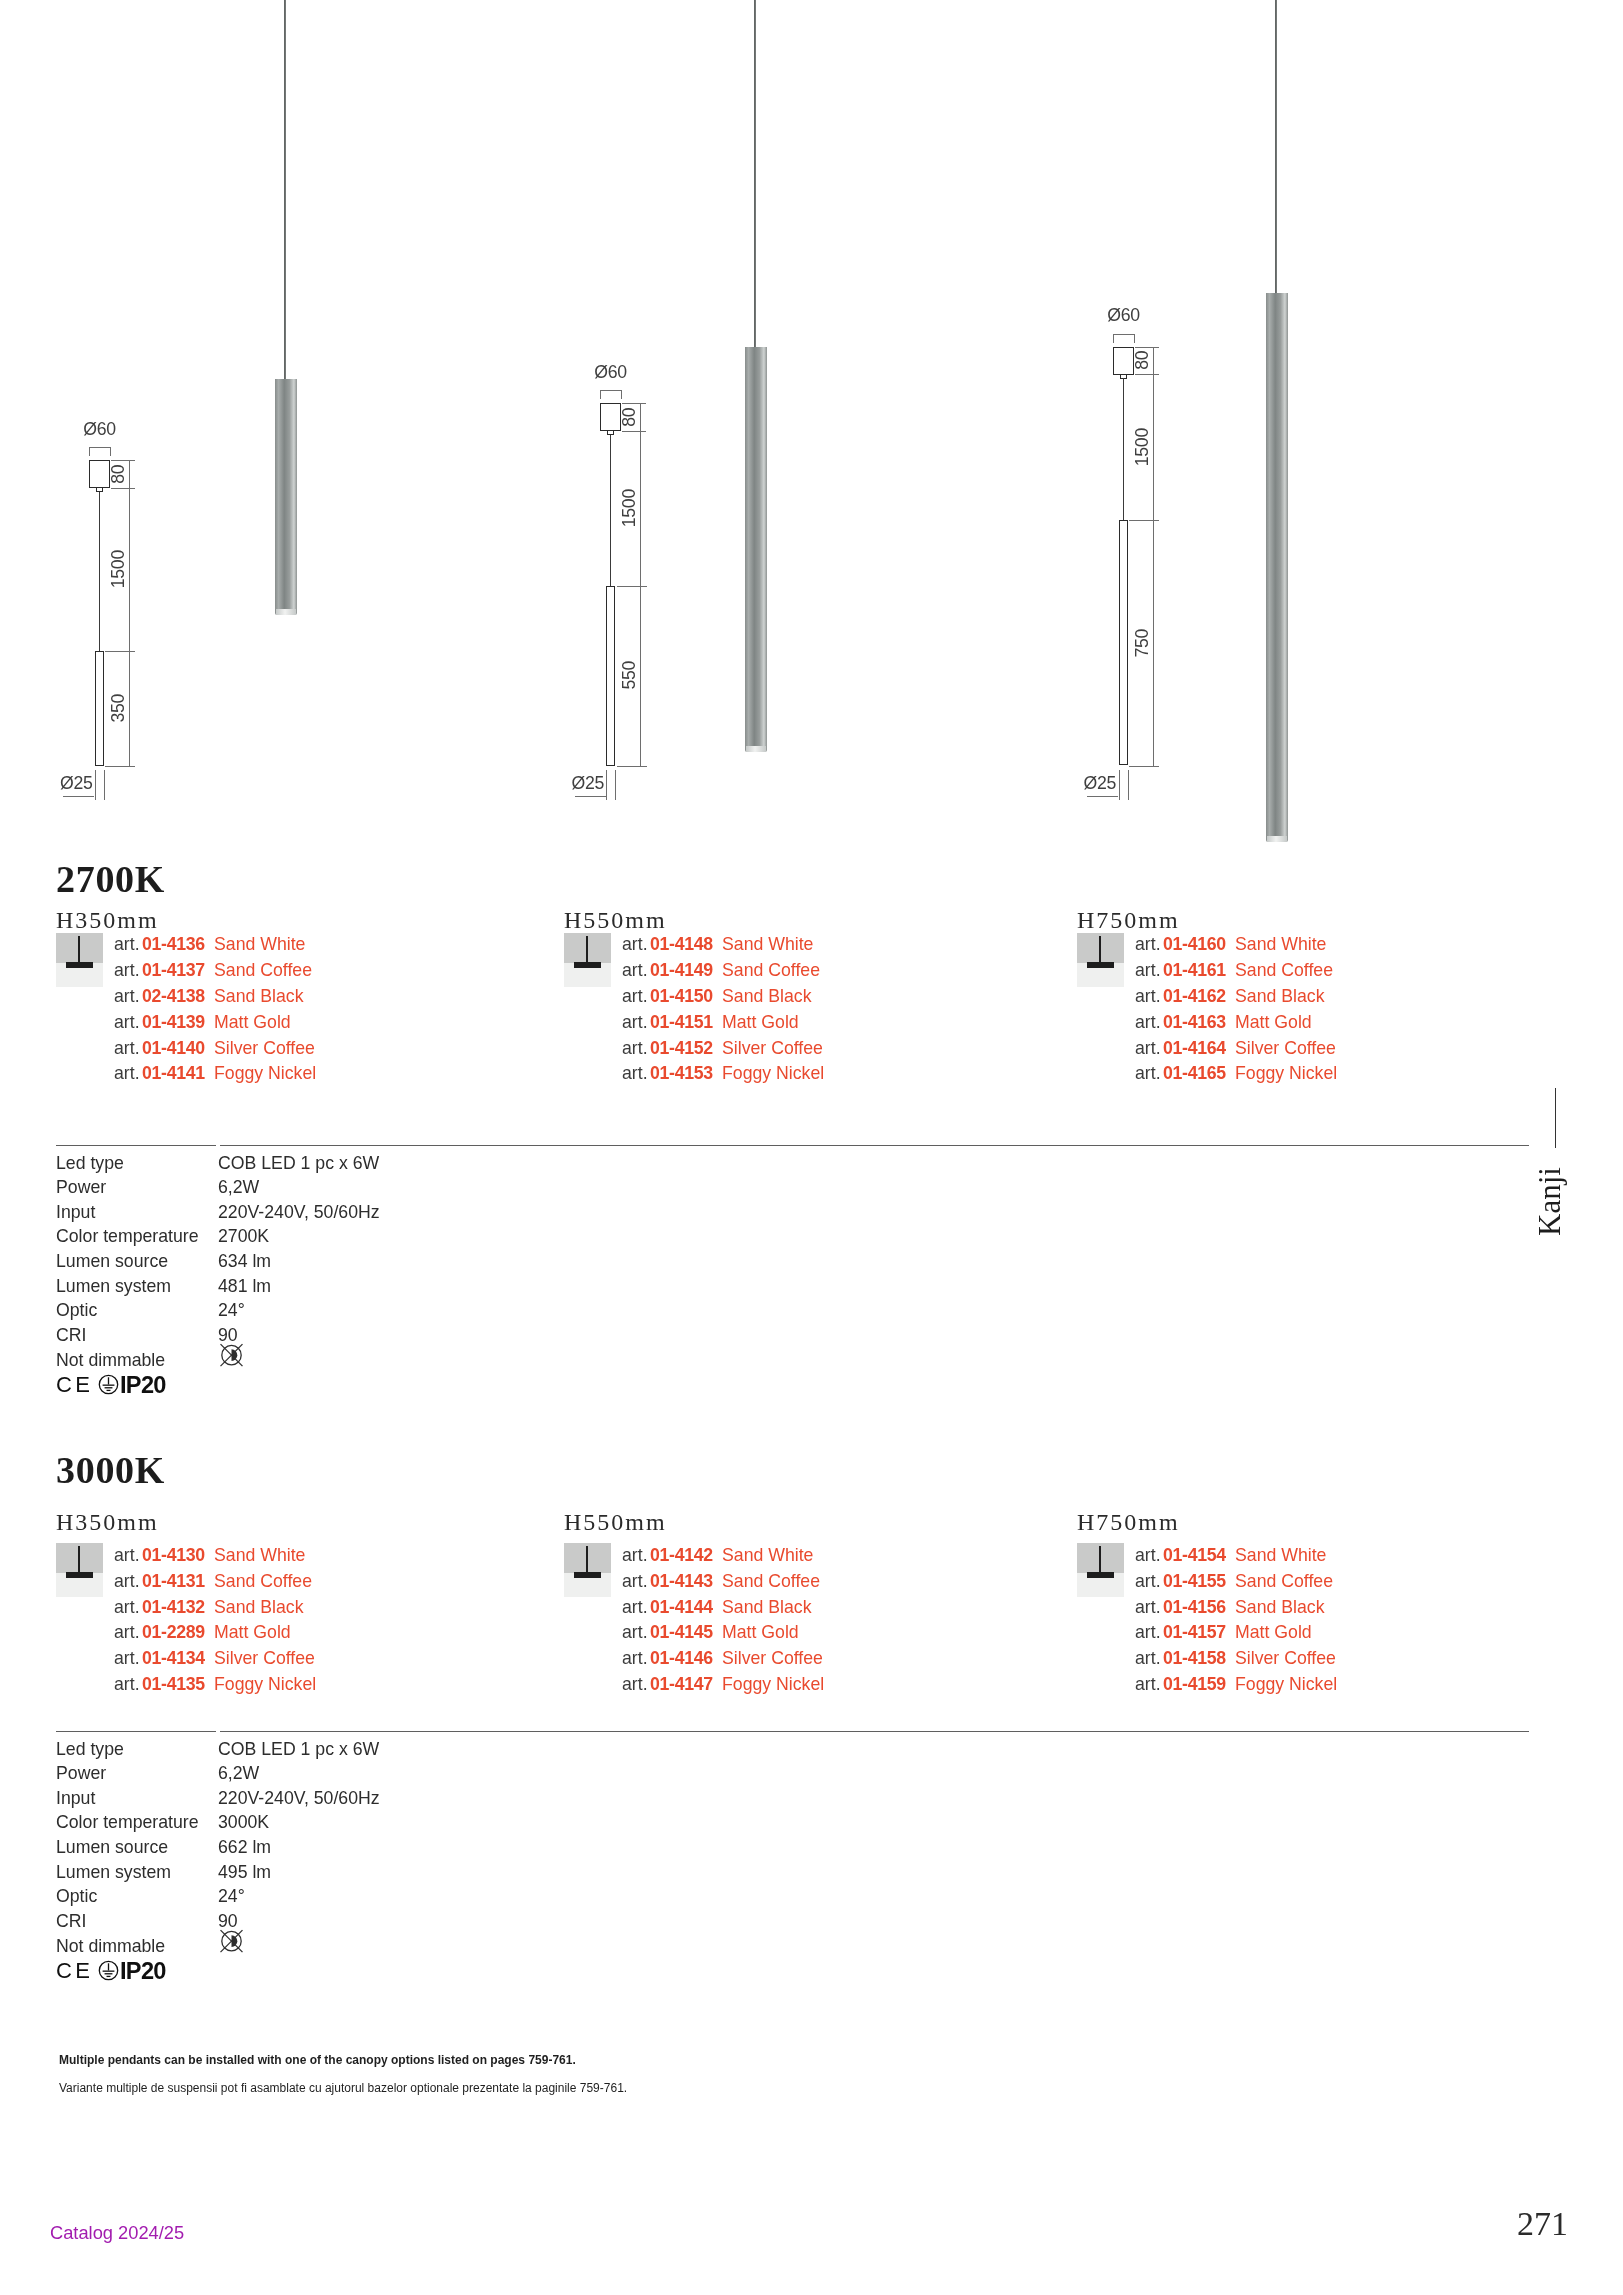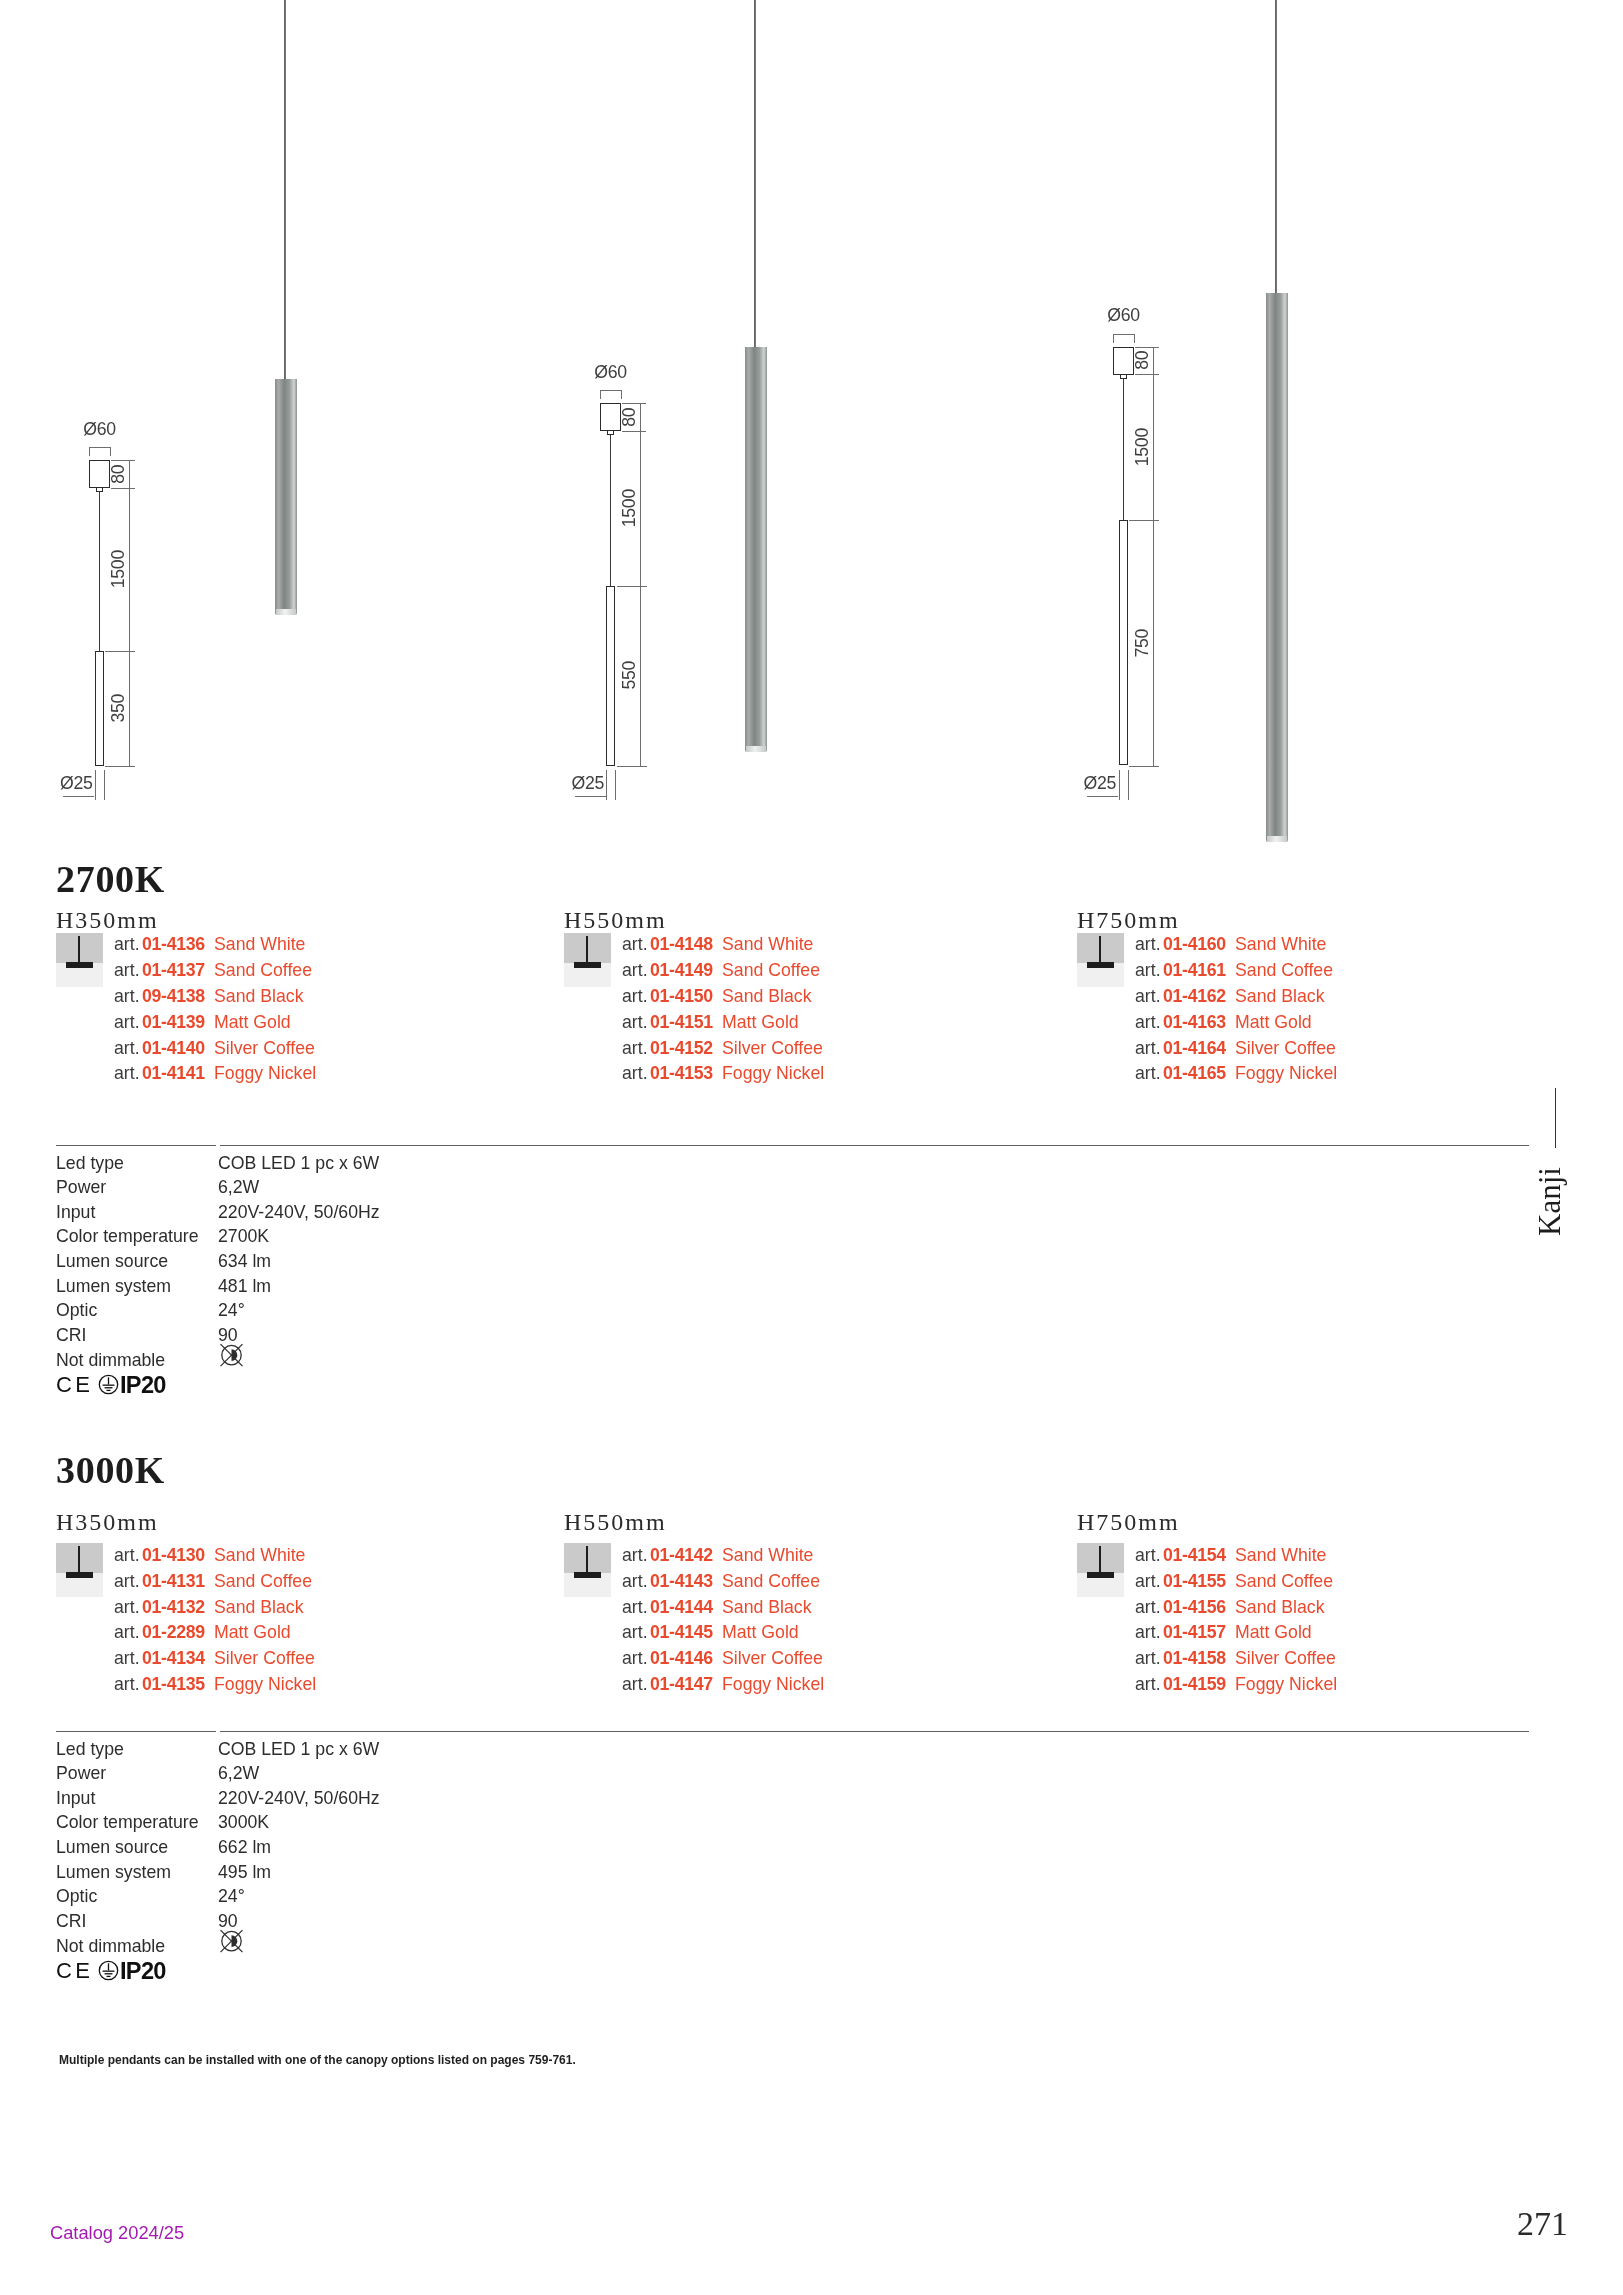--- a/index.html
+++ b/index.html
@@ -174,21 +174,21 @@
       <span class="art-code">01-4136</span>
       <span class="art-finish">Sand White</span>
     </div>
   <div class="art-row" style="left:56px;top:959px">
       <span class="art-word">art.</span>
       <span class="art-code">01-4137</span>
       <span class="art-finish">Sand Coffee</span>
     </div>
   <div class="art-row" style="left:56px;top:985px">
       <span class="art-word">art.</span>
-      <span class="art-code">09-4138</span>
+      <span class="art-code">02-4138</span>
       <span class="art-finish">Sand Black</span>
     </div>
   <div class="art-row" style="left:56px;top:1011px">
       <span class="art-word">art.</span>
       <span class="art-code">01-4139</span>
       <span class="art-finish">Matt Gold</span>
     </div>
   <div class="art-row" style="left:56px;top:1037px">
       <span class="art-word">art.</span>
       <span class="art-code">01-4140</span>
@@ -490,20 +490,21 @@
         <line x1="16" y1="5" x2="16" y2="16" stroke="#111" stroke-width="2"></line>
         <line x1="7" y1="17" x2="25" y2="17" stroke="#111" stroke-width="2"></line>
         <line x1="10" y1="21" x2="22" y2="21" stroke="#111" stroke-width="2"></line>
         <line x1="13" y1="25" x2="19" y2="25" stroke="#111" stroke-width="2"></line>
       </svg>
       <span class="ip">IP20</span>
     </div>
   </div>
 
   <div class="notes-line bold" style="top:2053px">Multiple pendants can be installed with one of the canopy options listed on pages 759-761.</div>
+  <div class="notes-line" style="top:2081px">Variante multiple de suspensii pot fi asamblate cu ajutorul bazelor optionale prezentate la paginile 759-761.</div>
 
   <div class="kanji-line"></div>
   <div class="kanji-text">Kanji</div>
   <div class="footer-catalog">Catalog 2024/25</div>
   <div class="page-num">271</div>
 
 </div>
 
 
 </body></html>

